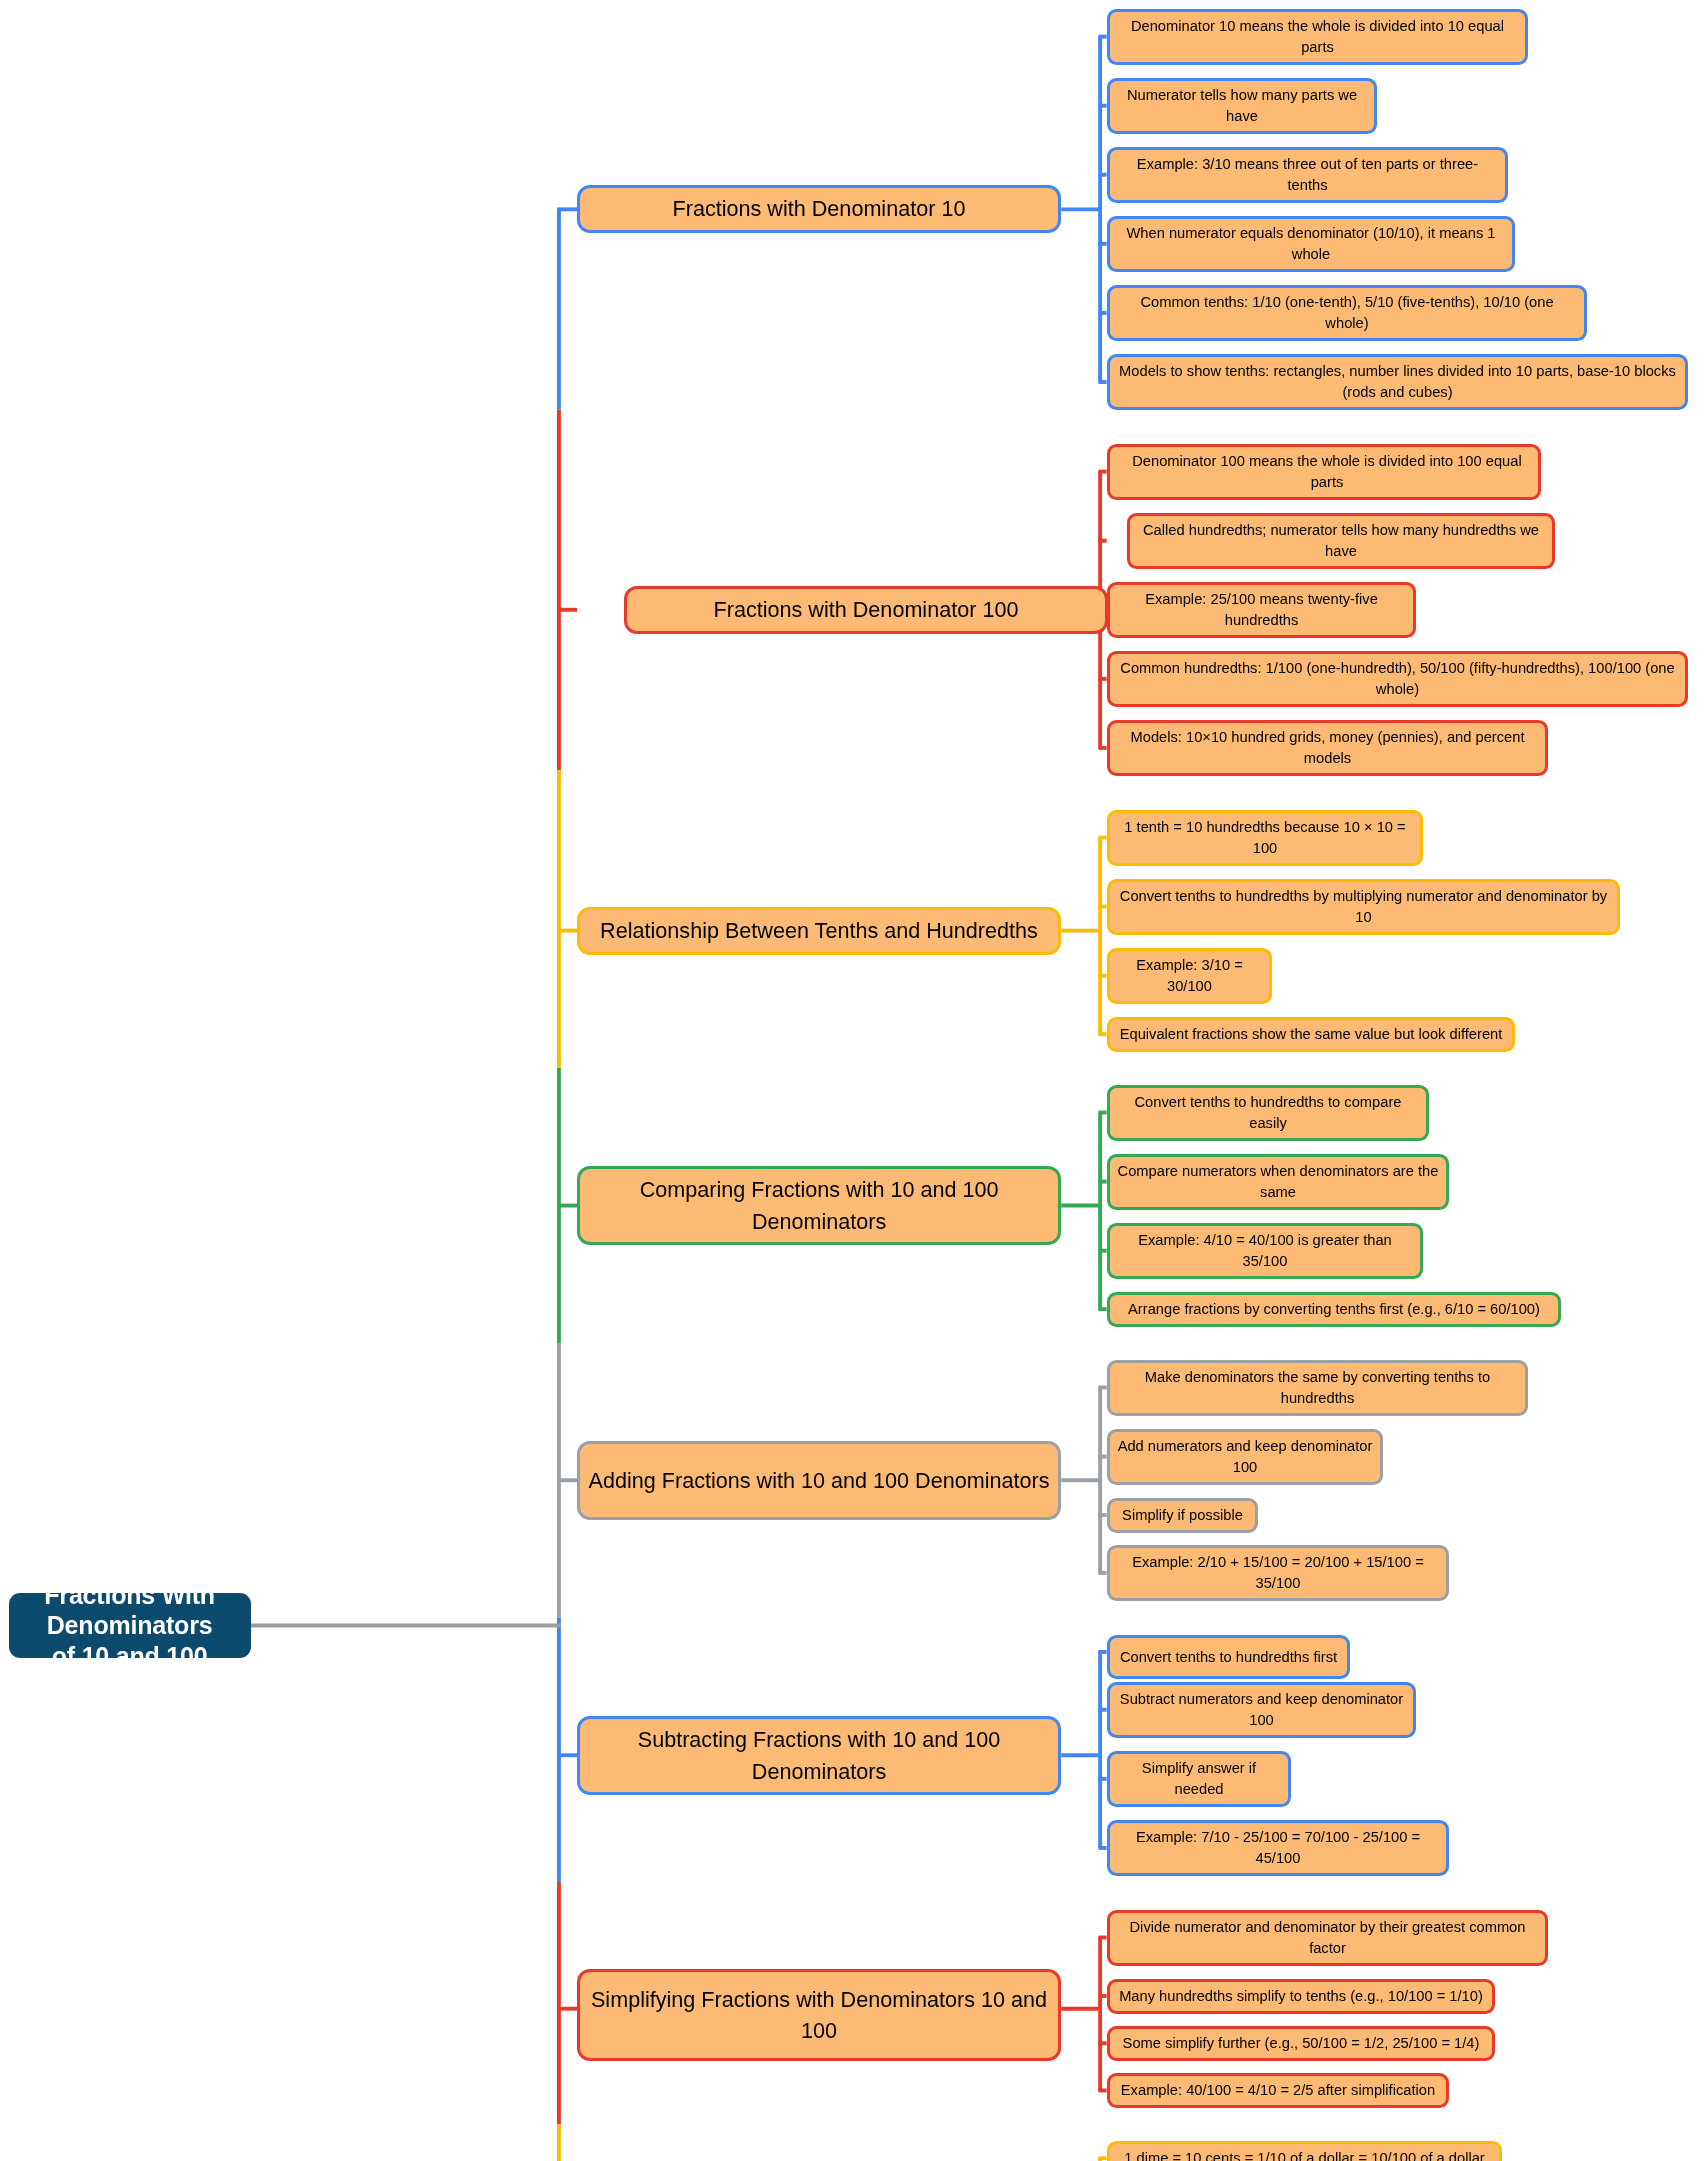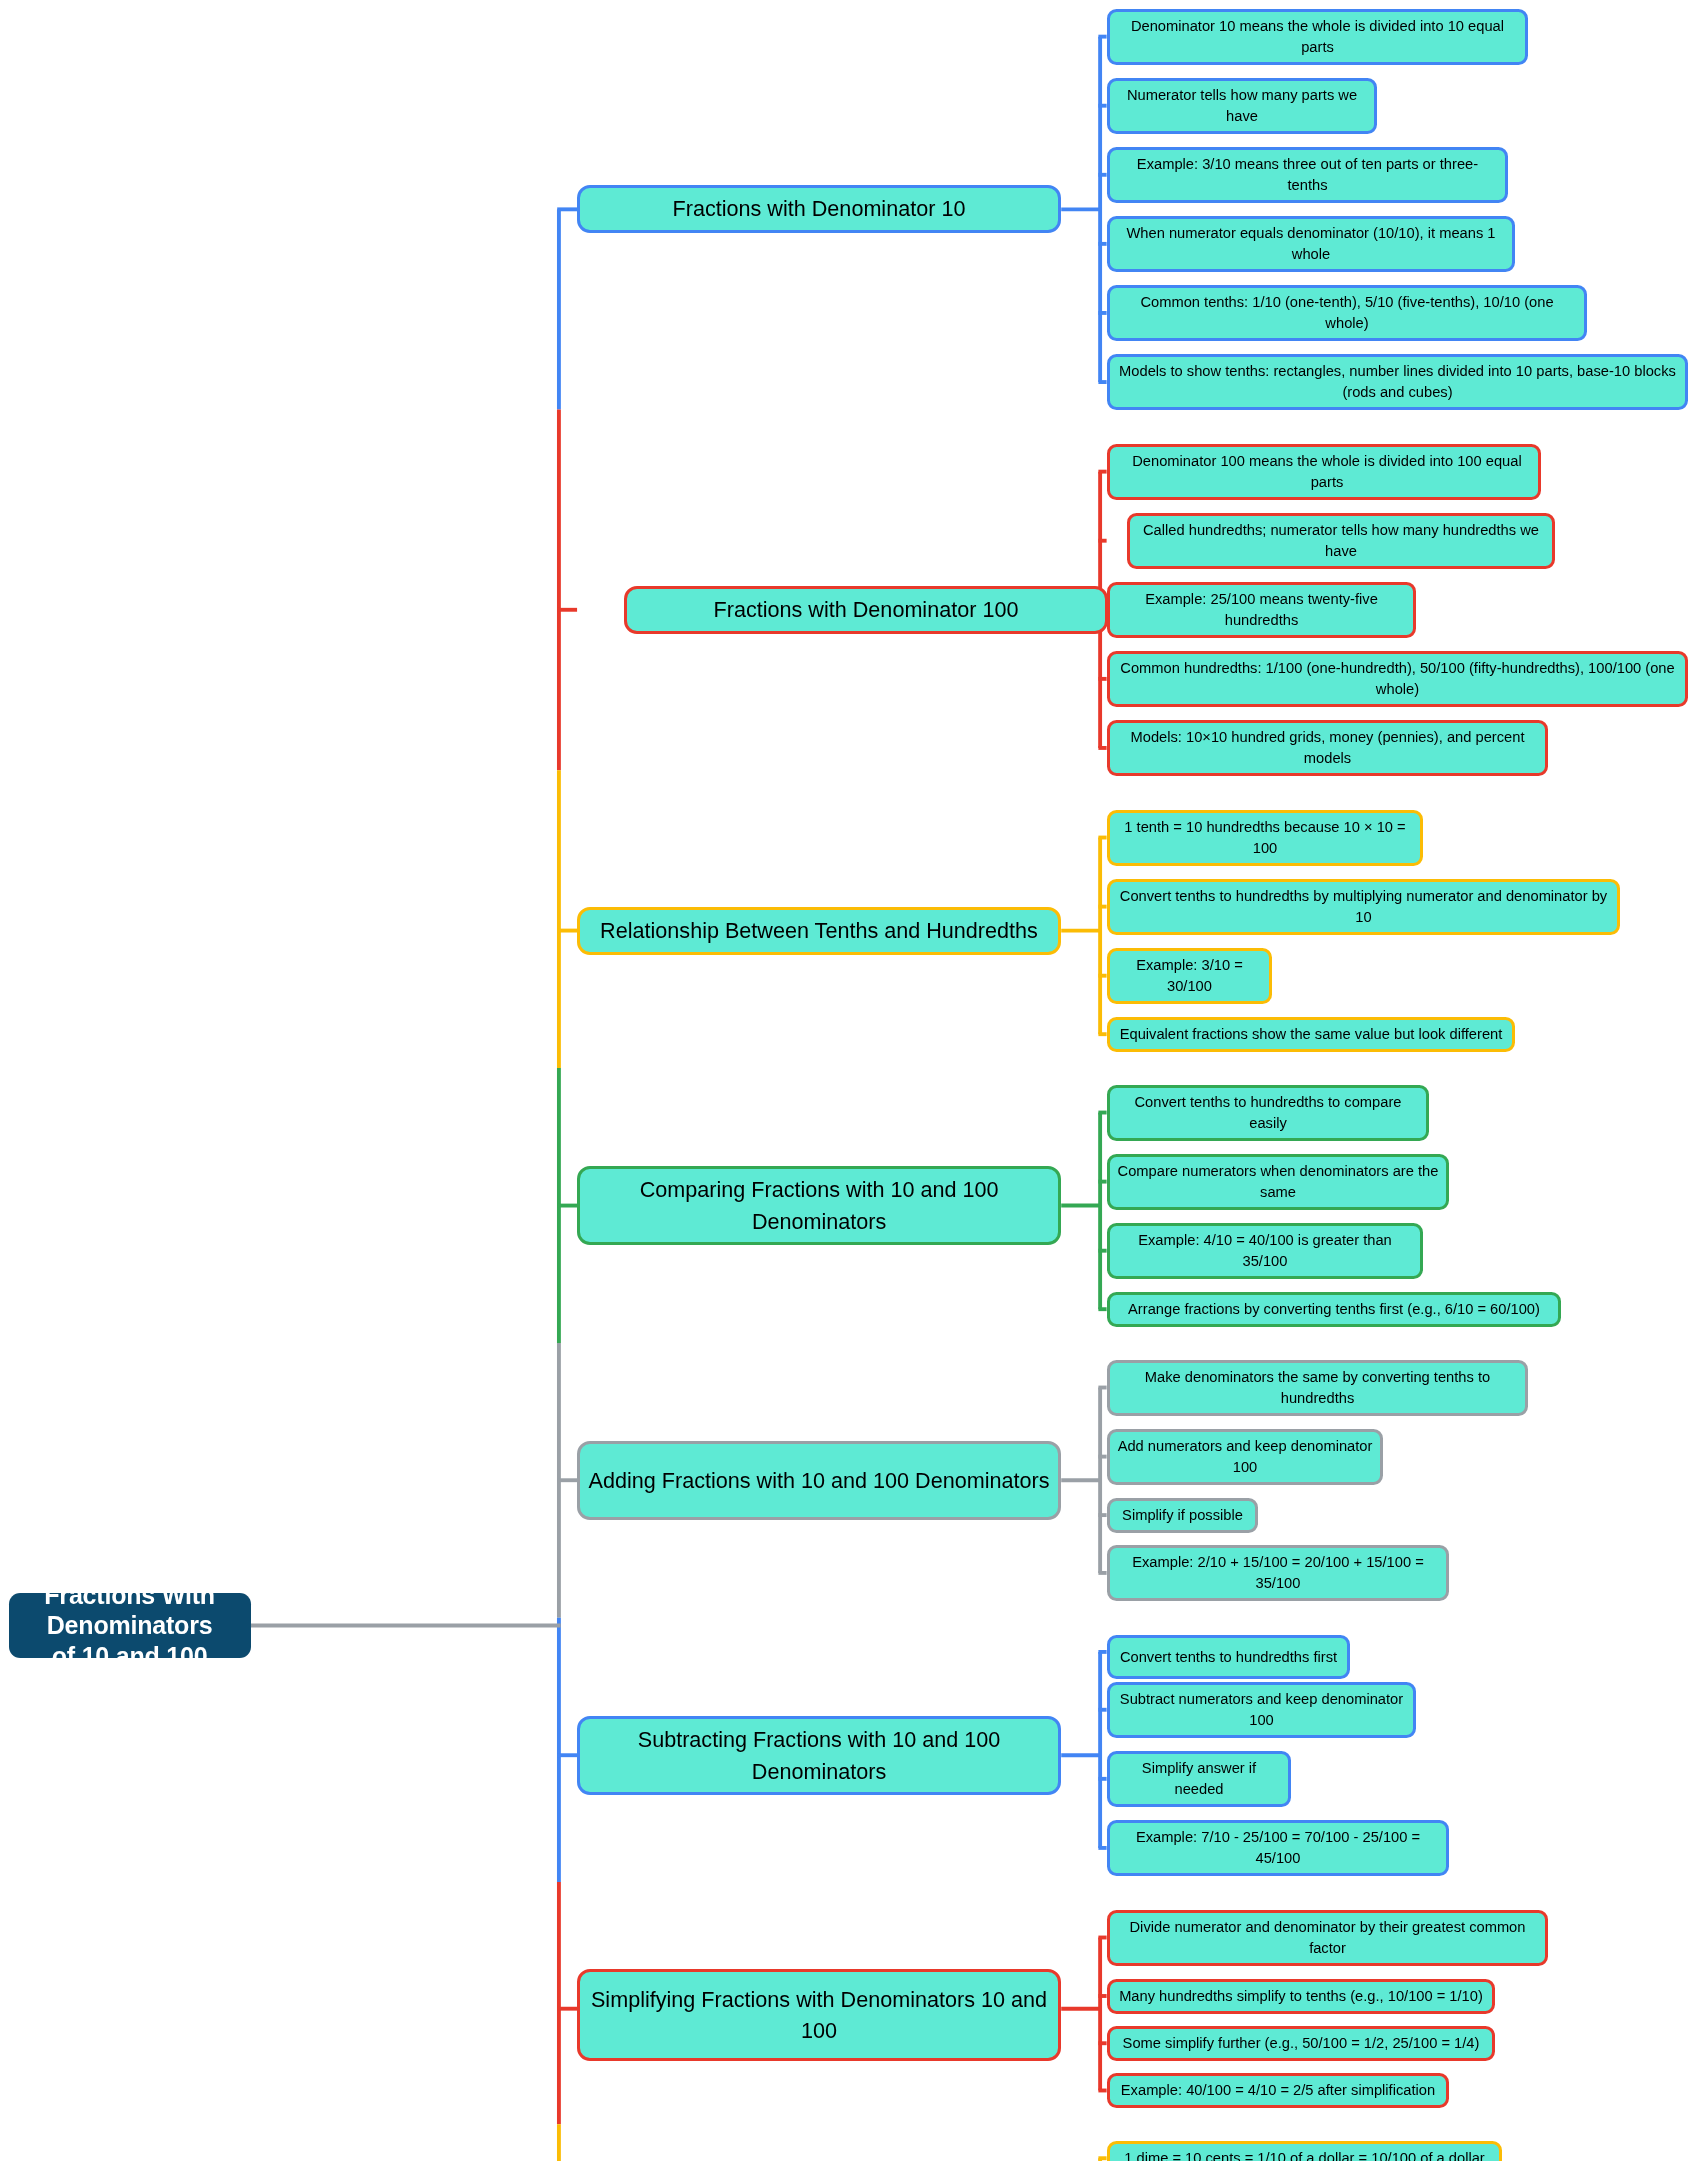--- a/index.html
+++ b/index.html
@@ -1,21 +1,21 @@
 <!DOCTYPE html>
 <html style="font-size:7px"><head>
 <meta charset="utf-8">
 <style>
   html,body{margin:0;padding:0;background:#ffffff;}
   body{font-family:"Liberation Sans",sans-serif;}
   #stage{position:relative;width:1704px;height:3100px;background:#fff;overflow:hidden;}
   #wires{position:absolute;left:0;top:0;width:1704px;height:3100px;pointer-events:none;}
 
   .node{position:absolute;box-sizing:border-box;display:flex;align-items:center;justify-content:center;
-        text-align:center;background:#5eead4;}
+        text-align:center;background:#fdba74;}
 
   
   .root{background:#0c4a6e;color:#ffffff;border-radius:11.2px;
         font-weight:bold;font-size:25px;line-height:1.22;letter-spacing:-0.2px;
         padding:6px 8.6px;font-stretch:condensed;}
 
   
   .branch{border-style:solid;border-width:3.9px;border-radius:13px;color:#000;
           font-size:21.6px;line-height:1.45;padding:4.3px 7.8px;font-stretch:condensed;}
 

